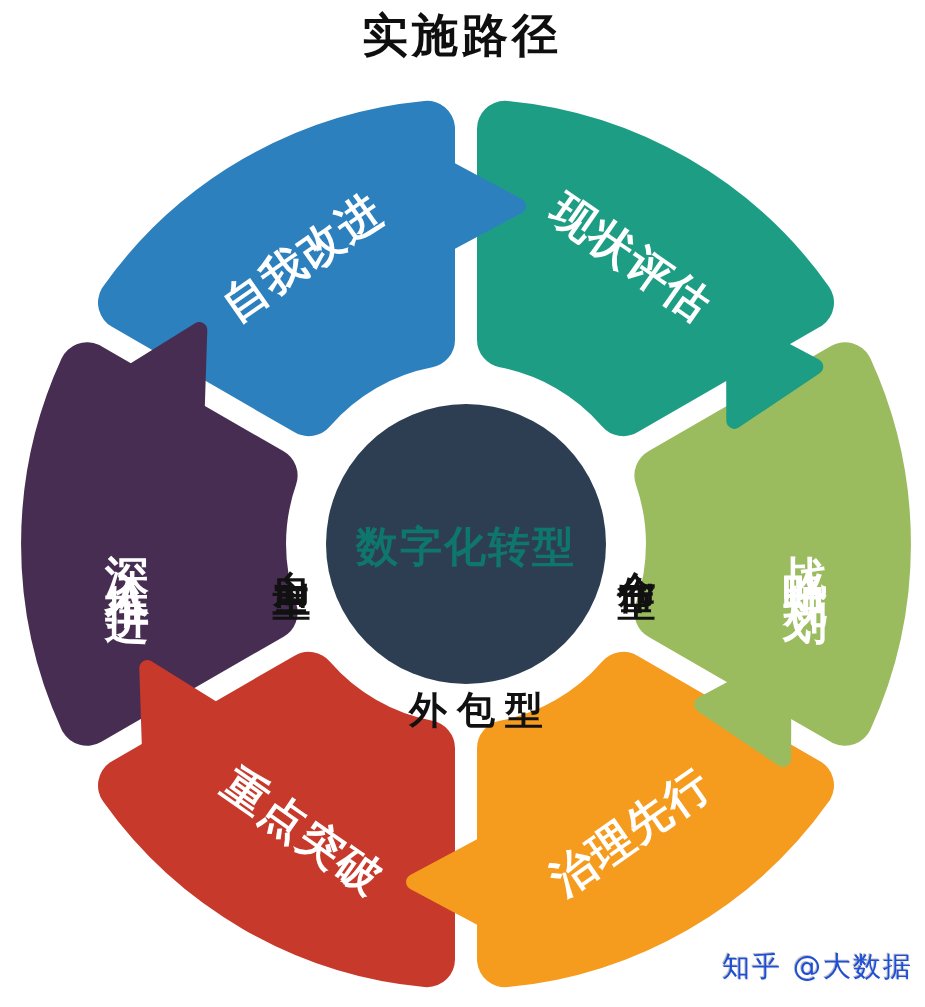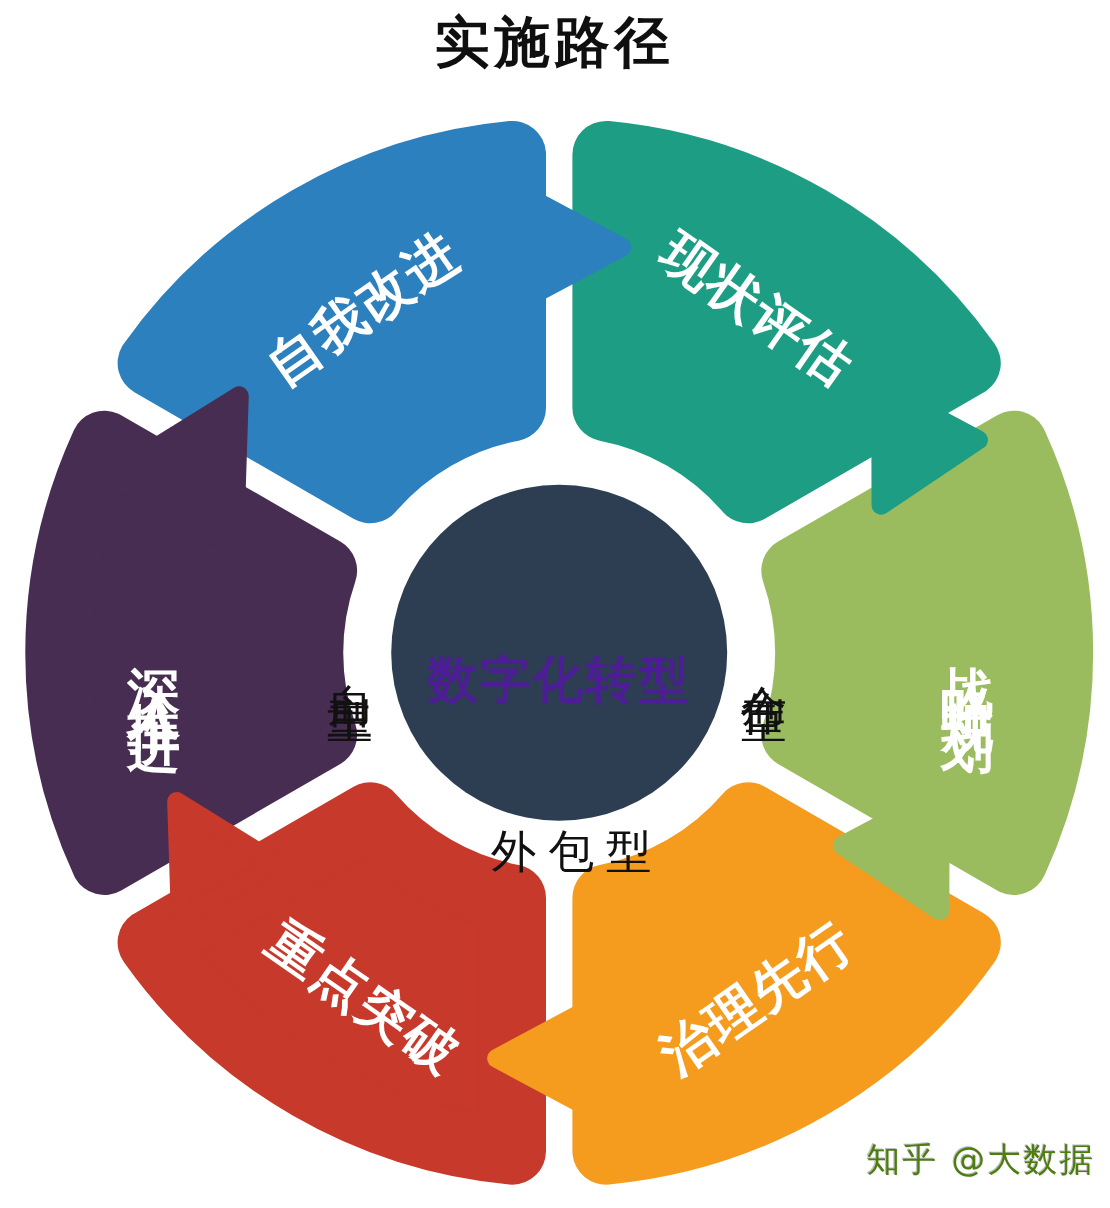--- a/index.html
+++ b/index.html
@@ -4,35 +4,35 @@
 <style>
   html,body{margin:0;padding:0;background:#ffffff;}
   body{font-family:"DejaVu Sans",sans-serif;}
   .canvas{position:relative;width:925px;height:1007px;background:#ffffff;overflow:hidden;}
   svg.diagram{position:absolute;left:0;top:0;}
   .abs{position:absolute;white-space:nowrap;}
   .page-title{left:462px;top:36px;transform:translate(-50%,-50%);
     font-size:46px;font-weight:bold;color:#0f0f0f;letter-spacing:4px;}
   .subtitle{left:467px;top:378px;transform:translate(-50%,-50%);
     font-size:44px;font-weight:bold;color:#0f0f0f;letter-spacing:3px;}
-  .center-text{left:466px;top:566px;transform:translate(-50%,-50%);
-    color:#4c1d95;font-weight:bold;font-size:42px;line-height:55px;text-align:left;letter-spacing:2px;}
+  .center-text{left:466px;top:546px;transform:translate(-50%,-50%);
+    color:#0f766e;font-weight:bold;font-size:42px;line-height:55px;text-align:left;letter-spacing:2px;}
   .wedge-label{color:#ffffff;font-weight:bold;font-size:44px;letter-spacing:2px;}
   .v{writing-mode:vertical-rl;text-orientation:upright;}
   #wl-0{left:631px;top:258px;transform:translate(-50%,-50%) rotate(35deg);}
   #wl-1{left:806px;top:550px;transform:translate(-50%,-50%);letter-spacing:15px;}
   #wl-2{left:631px;top:832px;transform:translate(-50%,-50%) rotate(-35deg);}
   #wl-3{left:303px;top:832px;transform:translate(-50%,-50%) rotate(35deg);}
   #wl-4{left:128px;top:550px;transform:translate(-50%,-50%);letter-spacing:15px;}
   #wl-5{left:303px;top:258px;transform:translate(-50%,-50%) rotate(-35deg);}
-  .strategy-label{color:#111111;font-size:38px;font-weight:normal;}
+  .strategy-label{color:#111111;font-size:38px;font-weight:bold;}
   #sl-0{left:291px;top:549px;transform:translate(-50%,-50%);letter-spacing:6px;}
   #sl-1{left:636px;top:549px;transform:translate(-50%,-50%);letter-spacing:6px;}
   #sl-2{left:481px;top:710px;transform:translate(-50%,-50%);letter-spacing:10px;}
-  .watermark{right:12px;top:948px;font-size:28px;color:#4d7c0f;
+  .watermark{right:12px;top:948px;font-size:28px;color:#1d4ed8;
     text-shadow:-1px -1px 0 #bdbdbd,1px 1px 0 #f5f5f5;letter-spacing:2px;}
 </style>
 </head>
 <body>
 
 <div class="canvas">
 
   <svg class="diagram" width="925" height="1007" viewBox="0 0 925 1007">
       <path d="M 505.0,128.8 A 417 417 0 0 1 806.0,302.6 L 623.4,408.1 A 208 208 0 0 0 505.0,339.7 Z" fill="#1d9e84" stroke="#1d9e84" stroke-width="56" stroke-linejoin="round"></path>
       <path d="M 845.0,370.2 A 417 417 0 0 1 845.0,717.8 L 662.4,612.4 A 208 208 0 0 0 662.4,475.6 Z" fill="#9abc5e" stroke="#9abc5e" stroke-width="56" stroke-linejoin="round"></path>

